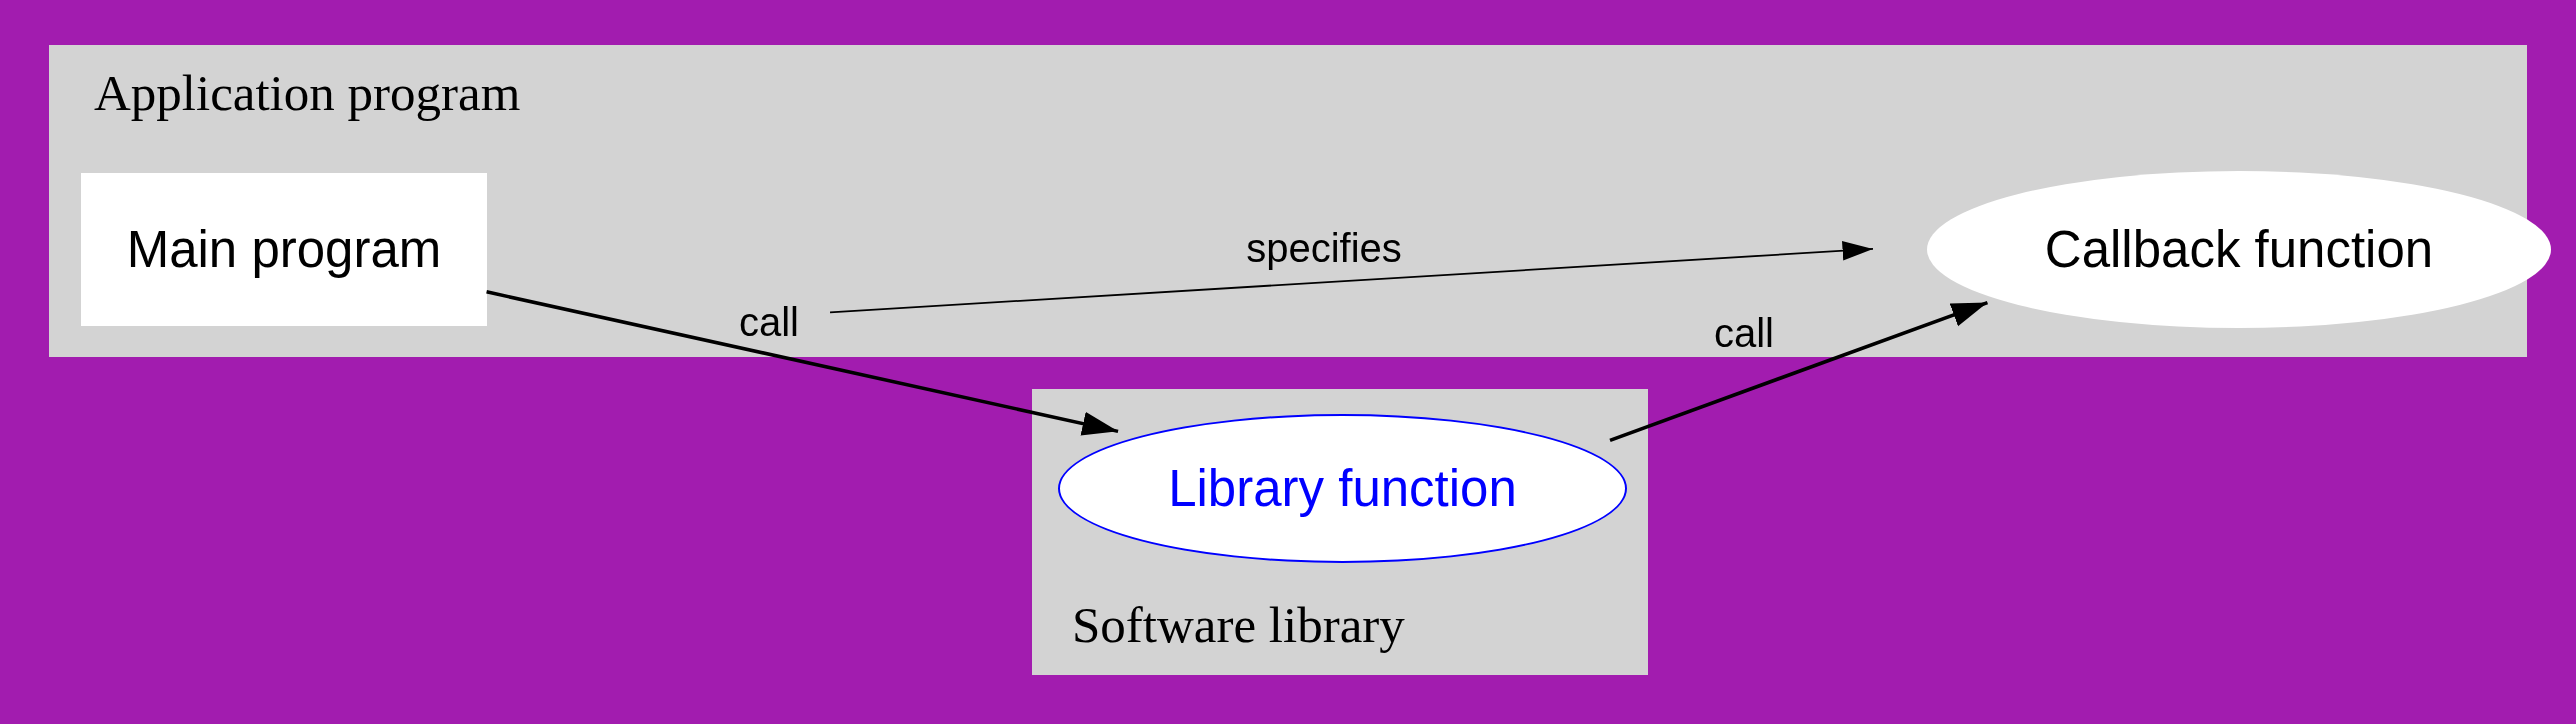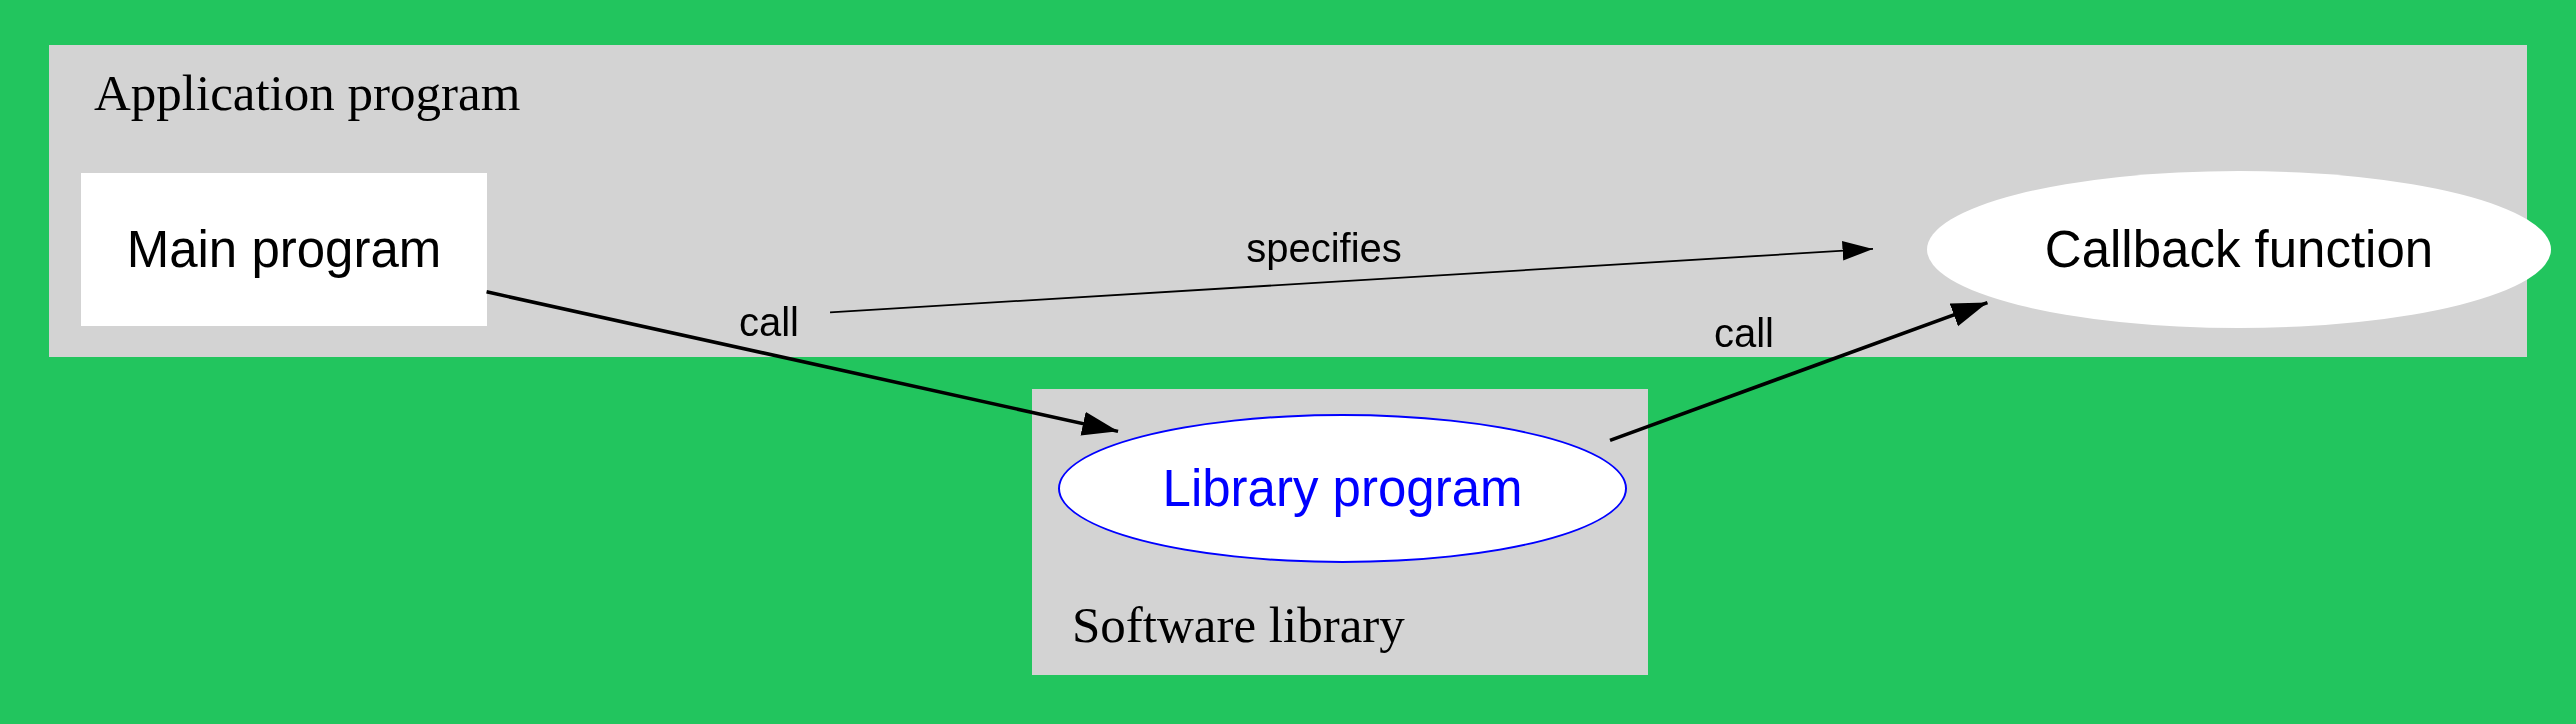--- a/index.html
+++ b/index.html
@@ -4,21 +4,21 @@
 <style>
   html, body {
     margin: 0;
     padding: 0;
     background: #000000;
   }
   #canvas {
     position: relative;
     width: 2576px;
     height: 725px;
-    background: #22c55e;
+    background: #a21caf;
     overflow: hidden;
     font-family: "Liberation Serif", serif;
   }
   .cluster {
     position: absolute;
     background: #d3d3d3;
   }
   .cluster-label {
     position: absolute;
     font-family: "Liberation Serif", serif;
@@ -73,21 +73,21 @@
   <div class="cluster" style="left:49px; top:45px; width:2478px; height:312px;"></div>
   <div class="cluster-label" style="left:94px; top:64px;">Application program</div>
 
   <div class="cluster" style="left:1032px; top:389px; width:616px; height:286px;"></div>
   <div class="cluster-label" style="left:1072px; top:596px;font-family:Liberation Serif, serif;">Software library</div>
 
   <div class="node rect" style="left:81px; top:173px; width:406px; height:153px;">Main program</div>
 
   <div class="node ellipse" style="left:1927px; top:171px; width:624px; height:157px;">Callback function</div>
 
-  <div class="node ellipse blue" style="left:1058px; top:414px; width:565px; height:145px;">Library program</div>
+  <div class="node ellipse blue" style="left:1058px; top:414px; width:565px; height:145px;">Library function</div>
 
   <svg id="edge-layer" viewBox="0 0 2880 810" xmlns="http://www.w3.org/2000/svg">
     <defs>
       <marker id="arrow" markerUnits="userSpaceOnUse" markerWidth="44" markerHeight="30" refX="40" refY="13.5" orient="auto">
         <path d="M0,0 L40,13.5 L0,27 Z" fill="#000000"></path>
       </marker>
       <marker id="arrow-small" markerUnits="userSpaceOnUse" markerWidth="38" markerHeight="26" refX="34" refY="11" orient="auto">
         <path d="M0,0 L34,11 L0,22 Z" fill="#000000"></path>
       </marker>
     </defs>

